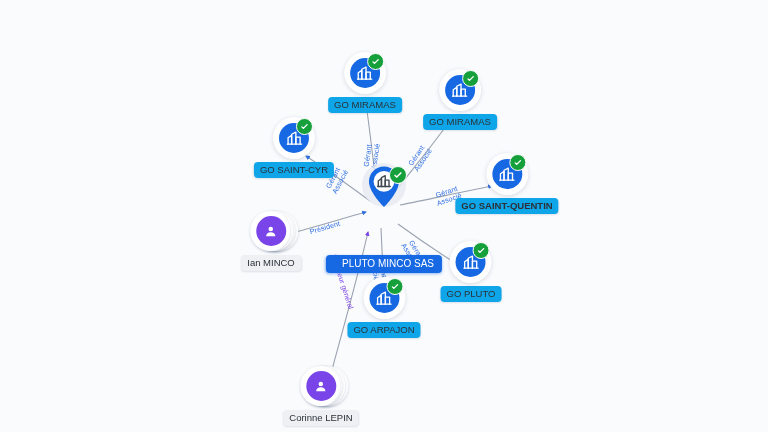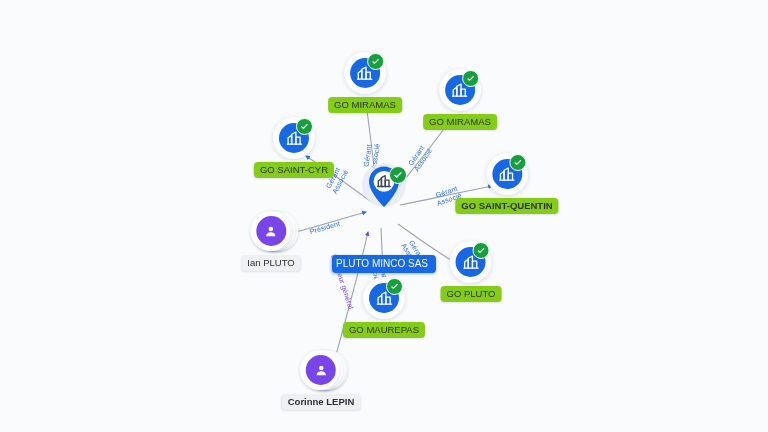--- a/index.html
+++ b/index.html
@@ -91,37 +91,37 @@
     border: 1.6px solid #ffffff;
     display: flex;
     align-items: center;
     justify-content: center;
     z-index: 4;
   }
 
   
   .node-label {
     margin-top: 2px;
-    background: #84cc16;
+    background: #0ea5e9;
     color: #2b3137;
     border-radius: 4px;
     padding: 2px 6px 3px 6px;
     font-size: 9.5px;
     line-height: 11px;
     white-space: nowrap;
     box-shadow: 0 1px 2px rgba(30, 50, 90, 0.13);
   }
   .node-label.person-label {
     background: #eef0f4;
   }
   .node.is-root .node-label {
     background: #1668e3;
     color: #ffffff;
     font-size: 10px;
-    padding: 3px 8px 4px 4px;
+    padding: 3px 8px 4px 16px;
     box-shadow: 0 1px 3px rgba(22, 104, 227, 0.45);
     margin-top: 44px;
   }
 
   
   .pin {
     position: relative;
     width: 34px;
     height: 44px;
   }
@@ -324,42 +324,42 @@
           <path d="M14 20V10h6v10" stroke="#ffffff" stroke-width="1.9" stroke-linejoin="round" stroke-linecap="round"></path>
           <path d="M2 20h20" stroke="#ffffff" stroke-width="1.9" stroke-linecap="round"></path>
         </svg>
       </div>
       <div class="check-badge">
         <svg width="9" height="9" viewBox="0 0 24 24" fill="none">
           <path d="M5 13l4 4L19 7" stroke="#ffffff" stroke-width="3.6" stroke-linecap="round" stroke-linejoin="round"></path>
         </svg>
       </div>
     </div>
-    <div class="node-label">GO MAUREPAS</div>
+    <div class="node-label">GO ARPAJON</div>
   </div>
 
   <div class="node" style="left:271px; top:240px;">
     <div class="node-icon-wrap">
       <div class="halo-stack">
         <span></span>
           <span></span>
           <span></span>
           <span></span>
       </div>
       <div class="disc person" style="z-index:3;">
         <svg width="15" height="15" viewBox="0 0 24 24" fill="#ffffff">
           <circle cx="12" cy="8" r="3.6"></circle>
           <path d="M4.6 19.5c0-4.1 3.3-6.3 7.4-6.3s7.4 2.2 7.4 6.3z"></path>
         </svg>
       </div>
     </div>
-    <div class="node-label person-label">Ian PLUTO</div>
-  </div>
-
-  <div class="node" style="left:321px; top:379px;font-weight:bold;">
+    <div class="node-label person-label">Ian MINCO</div>
+  </div>
+
+  <div class="node" style="left:321px; top:395px;">
     <div class="node-icon-wrap">
       <div class="halo-stack">
         <span></span>
           <span></span>
           <span></span>
           <span></span>
       </div>
       <div class="disc person" style="z-index:3;">
         <svg width="15" height="15" viewBox="0 0 24 24" fill="#ffffff">
           <circle cx="12" cy="8" r="3.6"></circle>

